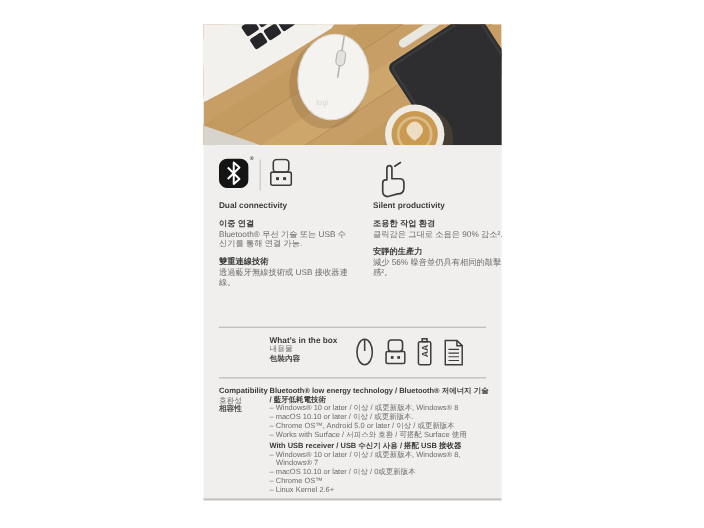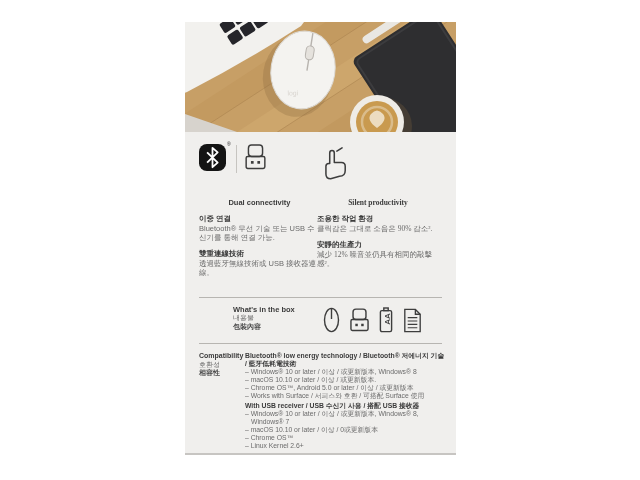--- a/index.html
+++ b/index.html
@@ -10,33 +10,33 @@
   
   #photo{left:185px;top:22px;width:271px;height:110px;}
 
   
   #panel{left:185px;top:132px;width:271px;height:321px;background:#f0efed;
          border-bottom:2px solid #c7c5c2;}
 
   
   .col{position:absolute;top:8px;}
   #col-left{left:14px;width:121px;}
-  #col-right{left:132px;width:122px;font-family:Liberation Serif, serif;}
+  #col-right{left:154px;width:122px;}
   .iconrow{display:flex;align-items:flex-start;height:42px;padding-top:4px;box-sizing:border-box;}
   .divider{width:1px;height:28px;background:#c6c4c0;margin:1px 8px 0 5px;}
   .reg{font-size:5px;color:#1a1a1a;margin:-2px 0 0 1px;line-height:5px;}
 
   .h{font-size:7.5px;font-weight:700;color:#3b3b3b;line-height:9px;margin:7px 0 1px 0;}
-  .h.first{margin-top:16px;text-align:center;}
+  .h.first{margin-top:0;}
   .b{font-size:7.5px;color:#6b6b6b;line-height:9px;margin:0;}
 
   
   .rule{position:absolute;left:14px;width:243px;height:0;border-top:1px solid #b7b5b1;}
   #rule-top{top:165px;} #rule-bottom{top:211px;}
-  #box-label{left:48px;top:173px;}
+  #box-label{left:60px;top:173px;}
   .box-t-en{font-size:7.5px;font-weight:700;color:#3b3b3b;line-height:9px;margin:0;}
   .box-t{font-size:7px;color:#6b6b6b;line-height:8.5px;margin:0;}
   .box-t.zh{font-weight:700;color:#4a4a4a;}
   #box-icons{left:138px;top:175px;display:flex;align-items:center;gap:10px;}
 
   
   #compat-label{left:14px;top:220px;width:44px;}
   .cl-en{font-size:7px;font-weight:700;color:#3b3b3b;line-height:8.5px;margin:0;}
   .cl{font-size:7px;color:#6b6b6b;line-height:8.5px;margin:0;}
   .cl.zh{font-weight:700;color:#4a4a4a;}
@@ -151,21 +151,21 @@
           <svg width="34" height="38" viewBox="0 0 34 40" fill="none" stroke="#3d3d3d" stroke-width="1.6" stroke-linecap="round" stroke-linejoin="round">
             <path d="M13.5 36.5 q-5 0 -5 -5 v-8 q0 -3 3 -3 h1 v-11 q0 -2.6 2.4 -2.6 q2.4 0 2.4 2.6 v10 h7.5 q4 0 4 4 v4.5 q0 6 -6 6 z"></path>
             <path d="M20 7.5 l5.5 -3.5"></path>
           </svg>
         </span>
       </div>
       <p class="h first">Silent productivity</p>
       <p class="h">조용한 작업 환경</p>
       <p class="b">클릭감은 그대로 소음은 90% 감소².</p>
       <p class="h">安靜的生產力</p>
-      <p class="b">減少 12% 噪音並仍具有相同的敲擊感²。</p>
+      <p class="b">減少 56% 噪音並仍具有相同的敲擊感²。</p>
     </div>
 
     <div class="rule" id="rule-top"></div>
     <div class="abs" id="box-label">
       <p class="box-t-en">What's in the box</p>
       <p class="box-t">내용물</p>
       <p class="box-t zh">包裝內容</p>
     </div>
     <div class="abs" id="box-icons">
       <span>

